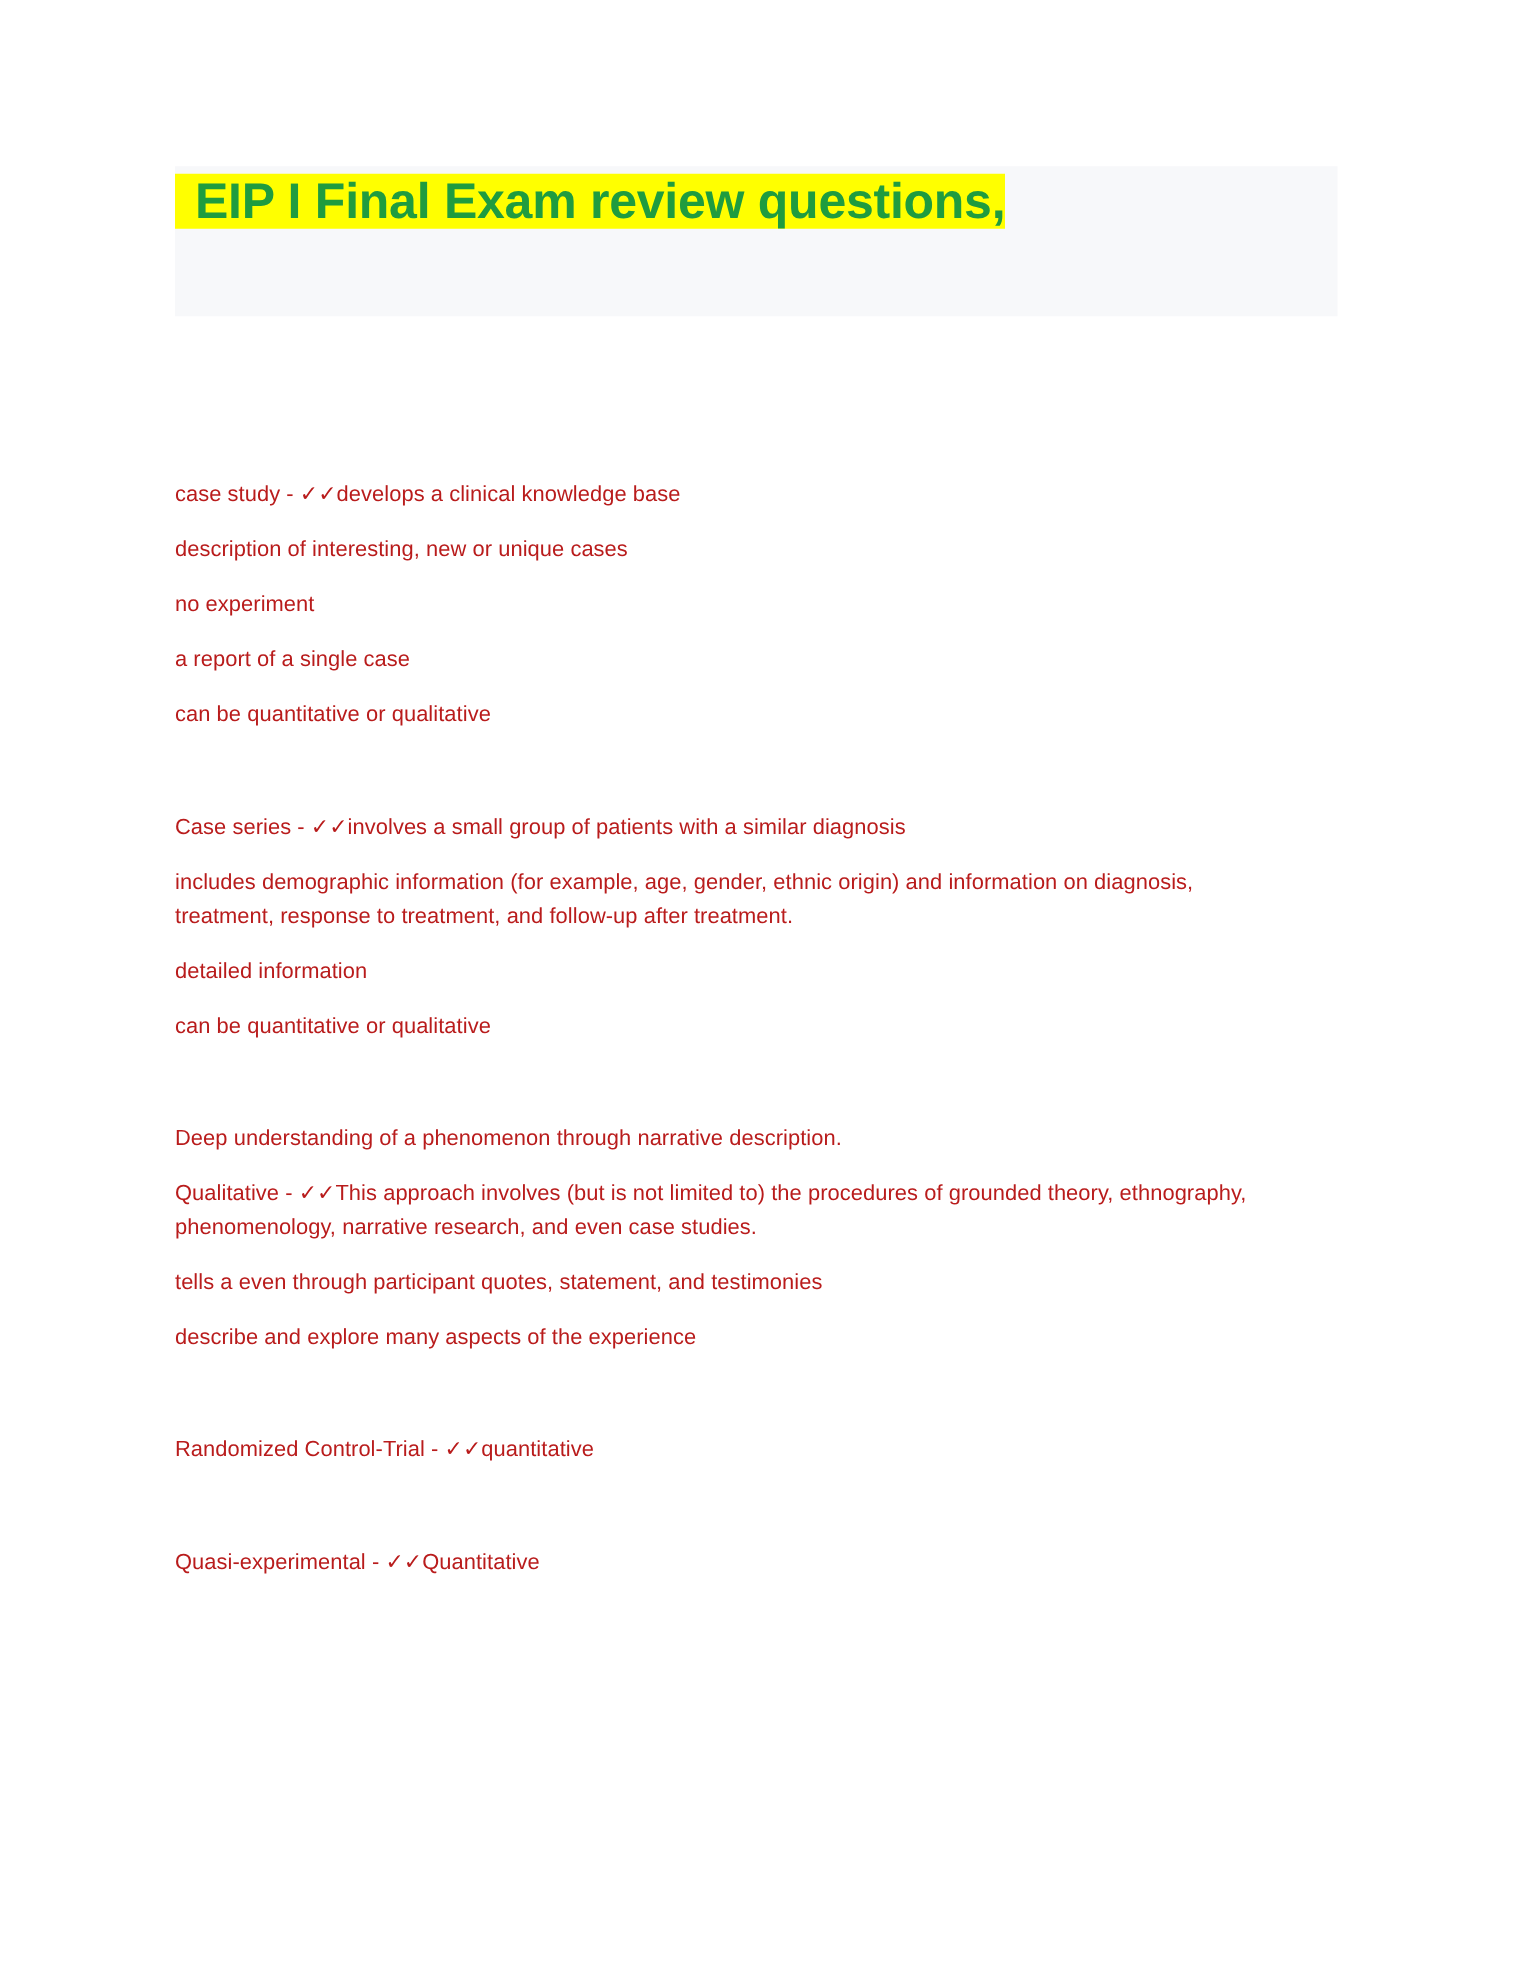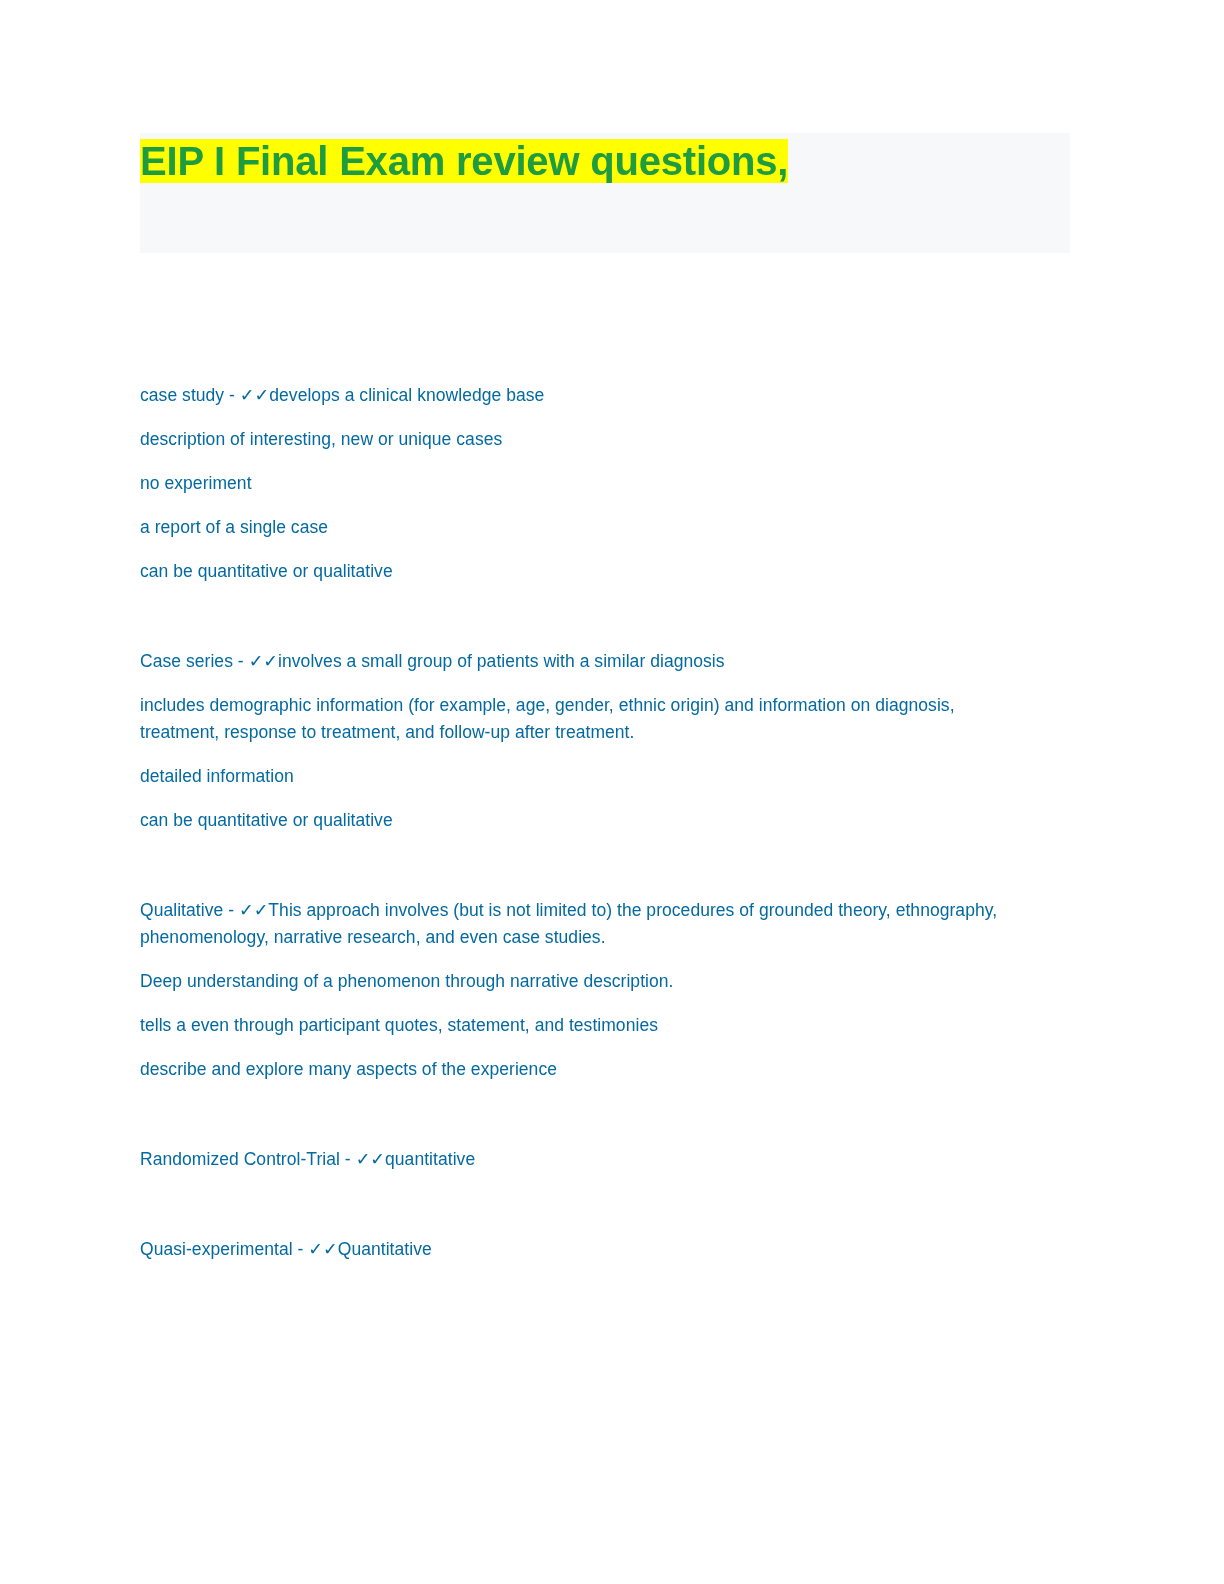--- a/index.html
+++ b/index.html
@@ -34,20 +34,21 @@
     display: inline;
     font-family: "Liberation Sans", sans-serif;
     font-weight: bold;
     font-size: 40px;
     line-height: 56px;
     color: #1f9c3f;
     background: #ffff00;
     box-decoration-break: clone;
     -webkit-box-decoration-break: clone;
     letter-spacing: -0.2px;
+    padding-left: 16px;
   }
   .title-bg {
     position: absolute;
     left: 140px;
     top: 133px;
     width: 930px;
     height: 120px;
     background: #f7f8fa;
     z-index: 0;
   }
@@ -58,21 +59,21 @@
   .content {
     position: absolute;
     left: 140px;
     top: 382px;
     width: 890px;
   }
   .para {
     font-family: "Liberation Sans", sans-serif;
     font-size: 17.5px;
     line-height: 27px;
-    color: #0369a1;
+    color: #b91c1c;
     margin: 0 0 17px 0;
     letter-spacing: 0.05px;
   }
   .para.wide {
     width: 890px;
   }
   .block-gap {
     height: 46px;
   }
 </style>
@@ -104,22 +105,22 @@
     <div>
       <p class="para">Case series - ✓✓involves a small group of patients with a similar diagnosis</p>
       <p class="para wide">includes demographic information (for example, age, gender, ethnic origin) and information on diagnosis, treatment, response to treatment, and follow-up after treatment.</p>
       <p class="para">detailed information</p>
       <p class="para">can be quantitative or qualitative</p>
     </div>
 
     <div class="block-gap"></div>
 
     <div>
+      <p class="para">Deep understanding of a phenomenon through narrative description.</p>
       <p class="para wide">Qualitative - ✓✓This approach involves (but is not limited to) the procedures of grounded theory, ethnography, phenomenology, narrative research, and even case studies.</p>
-      <p class="para">Deep understanding of a phenomenon through narrative description.</p>
       <p class="para">tells a even through participant quotes, statement, and testimonies</p>
       <p class="para">describe and explore many aspects of the experience</p>
     </div>
 
     <div class="block-gap"></div>
 
     <div>
       <p class="para">Randomized Control-Trial - ✓✓quantitative</p>
     </div>
 

